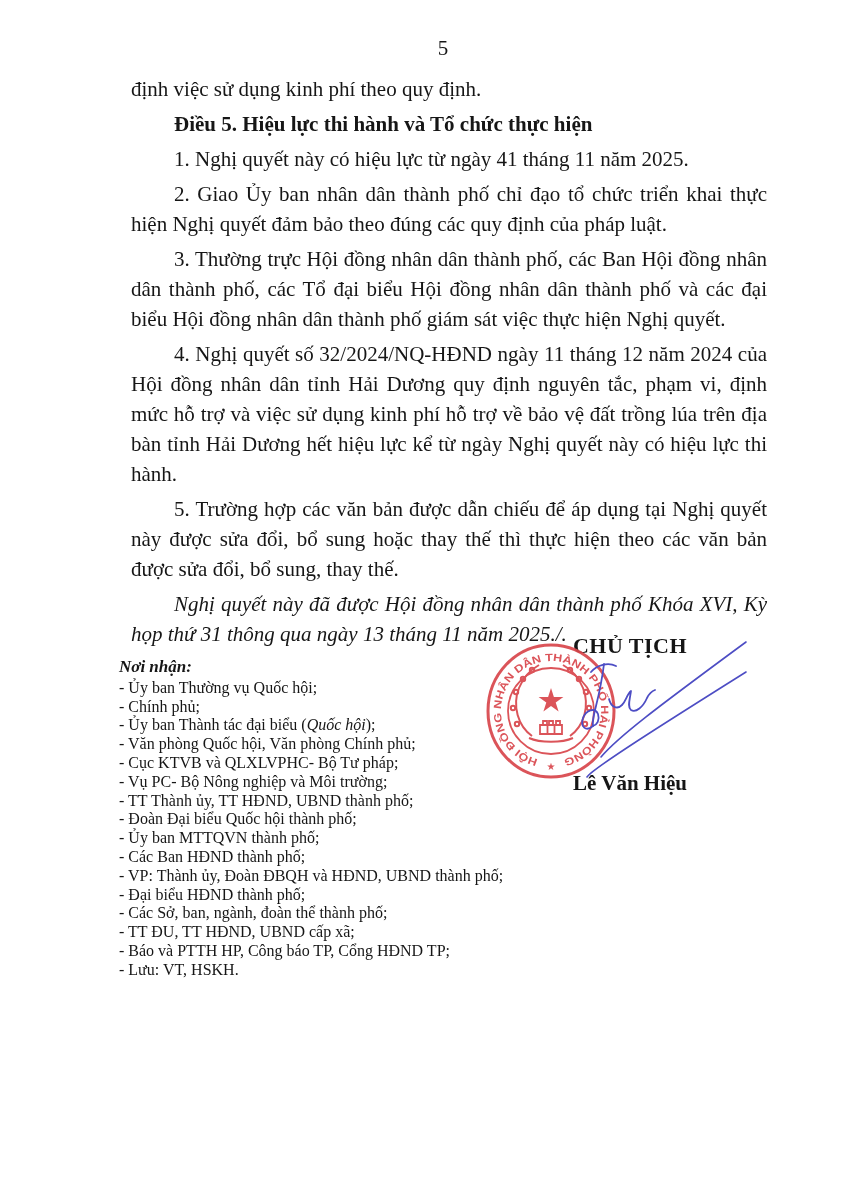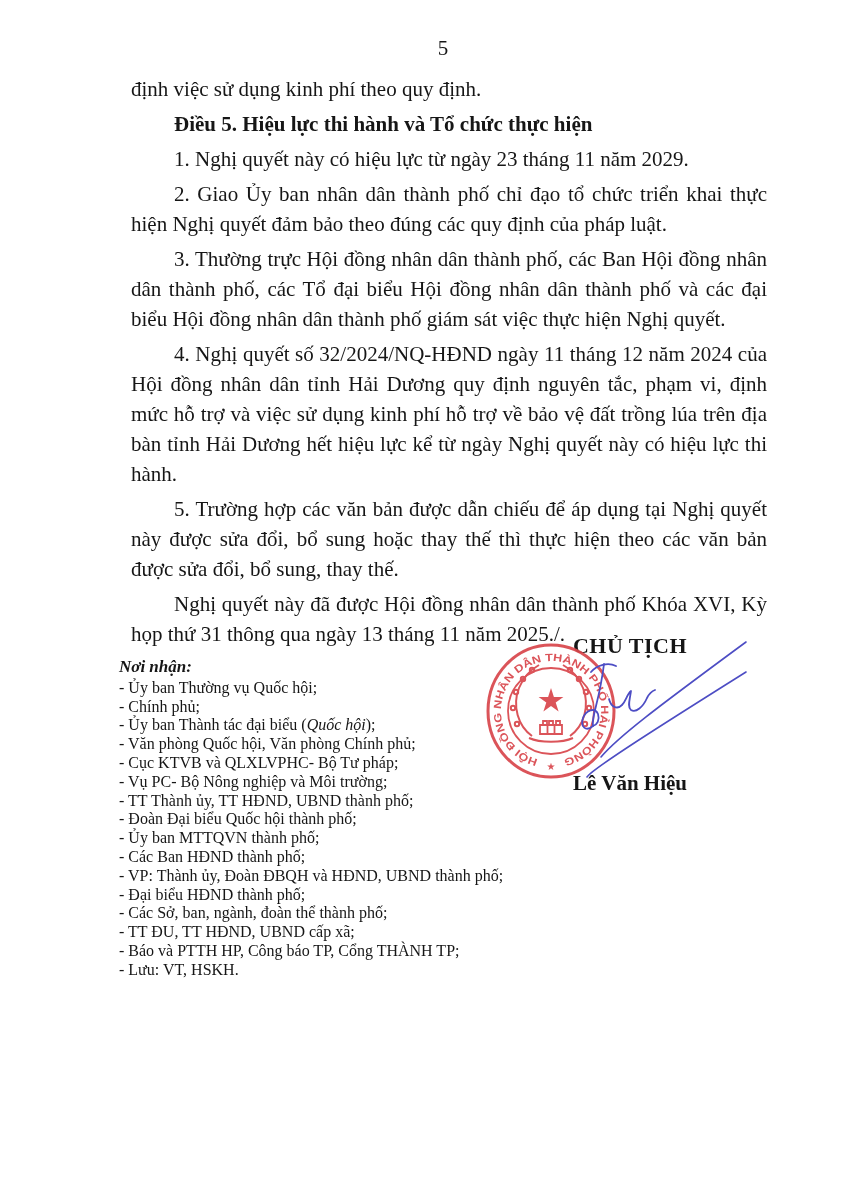--- a/index.html
+++ b/index.html
@@ -8,21 +8,21 @@
   .page{position:absolute;inset:0;background:#ffffff;}
 
   .page-number{position:absolute;left:119px;top:36px;width:648px;
        text-align:center;font-size:21px;}
 
   .body-text{position:absolute;left:119px;top:74px;width:648px;
        font-size:21px;line-height:30px;text-align:justify;}
   .body-text p{margin:0 0 5px 12px;}
   .indent{text-indent:43px;}
   .heading{font-weight:bold;text-align:left;}
-  .closing{}
+  .closing{font-style:italic;}
 
   .recipients{position:absolute;left:119px;top:628px;width:430px;
        font-size:16px;line-height:18.8px;}
   .recipients .r-label{font-size:17px;font-weight:bold;font-style:italic;
        margin-bottom:2px;margin-top:30px;}
   .r-item{white-space:nowrap;}
 
   .sig-title{position:absolute;left:500px;top:633px;width:260px;
        text-align:center;font-size:22px;font-weight:bold;letter-spacing:.5px;}
   .sig-name{position:absolute;left:500px;top:771px;width:260px;
@@ -36,21 +36,21 @@
 </head>
 <body>
 
 <div class="page">
 
   <div class="page-number">5</div>
 
   <div class="body-text">
     <p>định việc sử dụng kinh phí theo quy định.</p>
     <p class="indent heading">Điều 5. Hiệu lực thi hành và Tổ chức thực hiện</p>
-    <p class="indent">1. Nghị quyết này có hiệu lực từ ngày 23 tháng 11 năm 2029.</p>
+    <p class="indent">1. Nghị quyết này có hiệu lực từ ngày 41 tháng 11 năm 2025.</p>
     <p class="indent">2. Giao Ủy ban nhân dân thành phố chỉ đạo tổ chức triển khai thực hiện Nghị quyết đảm bảo theo đúng các quy định của pháp luật.</p>
     <p class="indent">3. Thường trực Hội đồng nhân dân thành phố, các Ban Hội đồng nhân dân thành phố, các Tổ đại biểu Hội đồng nhân dân thành phố và các đại biểu Hội đồng nhân dân thành phố giám sát việc thực hiện Nghị quyết.</p>
     <p class="indent">4. Nghị quyết số 32/2024/NQ-HĐND ngày 11 tháng 12 năm 2024 của Hội đồng nhân dân tỉnh Hải Dương quy định nguyên tắc, phạm vi, định mức hỗ trợ và việc sử dụng kinh phí hỗ trợ về bảo vệ đất trồng lúa trên địa bàn tỉnh Hải Dương hết hiệu lực kể từ ngày Nghị quyết này có hiệu lực thi hành.</p>
     <p class="indent">5. Trường hợp các văn bản được dẫn chiếu để áp dụng tại Nghị quyết này được sửa đổi, bổ sung hoặc thay thế thì thực hiện theo các văn bản được sửa đổi, bổ sung, thay thế.</p>
     <p class="indent closing">Nghị quyết này đã được Hội đồng nhân dân thành phố Khóa XVI, Kỳ họp thứ 31 thông qua ngày 13 tháng 11 năm 2025./.</p>
   </div>
 
   <div class="recipients">
     <div class="r-label">Nơi nhận:</div>
     <div class="r-item">- Ủy ban Thường vụ Quốc hội;</div>
@@ -60,21 +60,21 @@
     <div class="r-item">- Cục KTVB và QLXLVPHC- Bộ Tư pháp;</div>
     <div class="r-item">- Vụ PC- Bộ Nông nghiệp và Môi trường;</div>
     <div class="r-item">- TT Thành ủy, TT HĐND, UBND thành phố;</div>
     <div class="r-item">- Đoàn Đại biểu Quốc hội thành phố;</div>
     <div class="r-item">- Ủy ban MTTQVN thành phố;</div>
     <div class="r-item">- Các Ban HĐND thành phố;</div>
     <div class="r-item">- VP: Thành ủy, Đoàn ĐBQH và HĐND, UBND thành phố;</div>
     <div class="r-item">- Đại biểu HĐND thành phố;</div>
     <div class="r-item">- Các Sở, ban, ngành, đoàn thể thành phố;</div>
     <div class="r-item">- TT ĐU, TT HĐND, UBND cấp xã;</div>
-    <div class="r-item">- Báo và PTTH HP, Công báo TP, Cổng THÀNH TP;</div>
+    <div class="r-item">- Báo và PTTH HP, Công báo TP, Cổng HĐND TP;</div>
     <div class="r-item">- Lưu: VT, HSKH.</div>
   </div>
 
   <div class="sig-title">CHỦ TỊCH</div>
   <div class="sig-name">Lê Văn Hiệu</div>
 
   <svg class="seal-svg" viewBox="440 600 360 220" xmlns="http://www.w3.org/2000/svg">
 
     <g fill="none" stroke-width="2" opacity="0.92" stroke="#d9464c">
 

